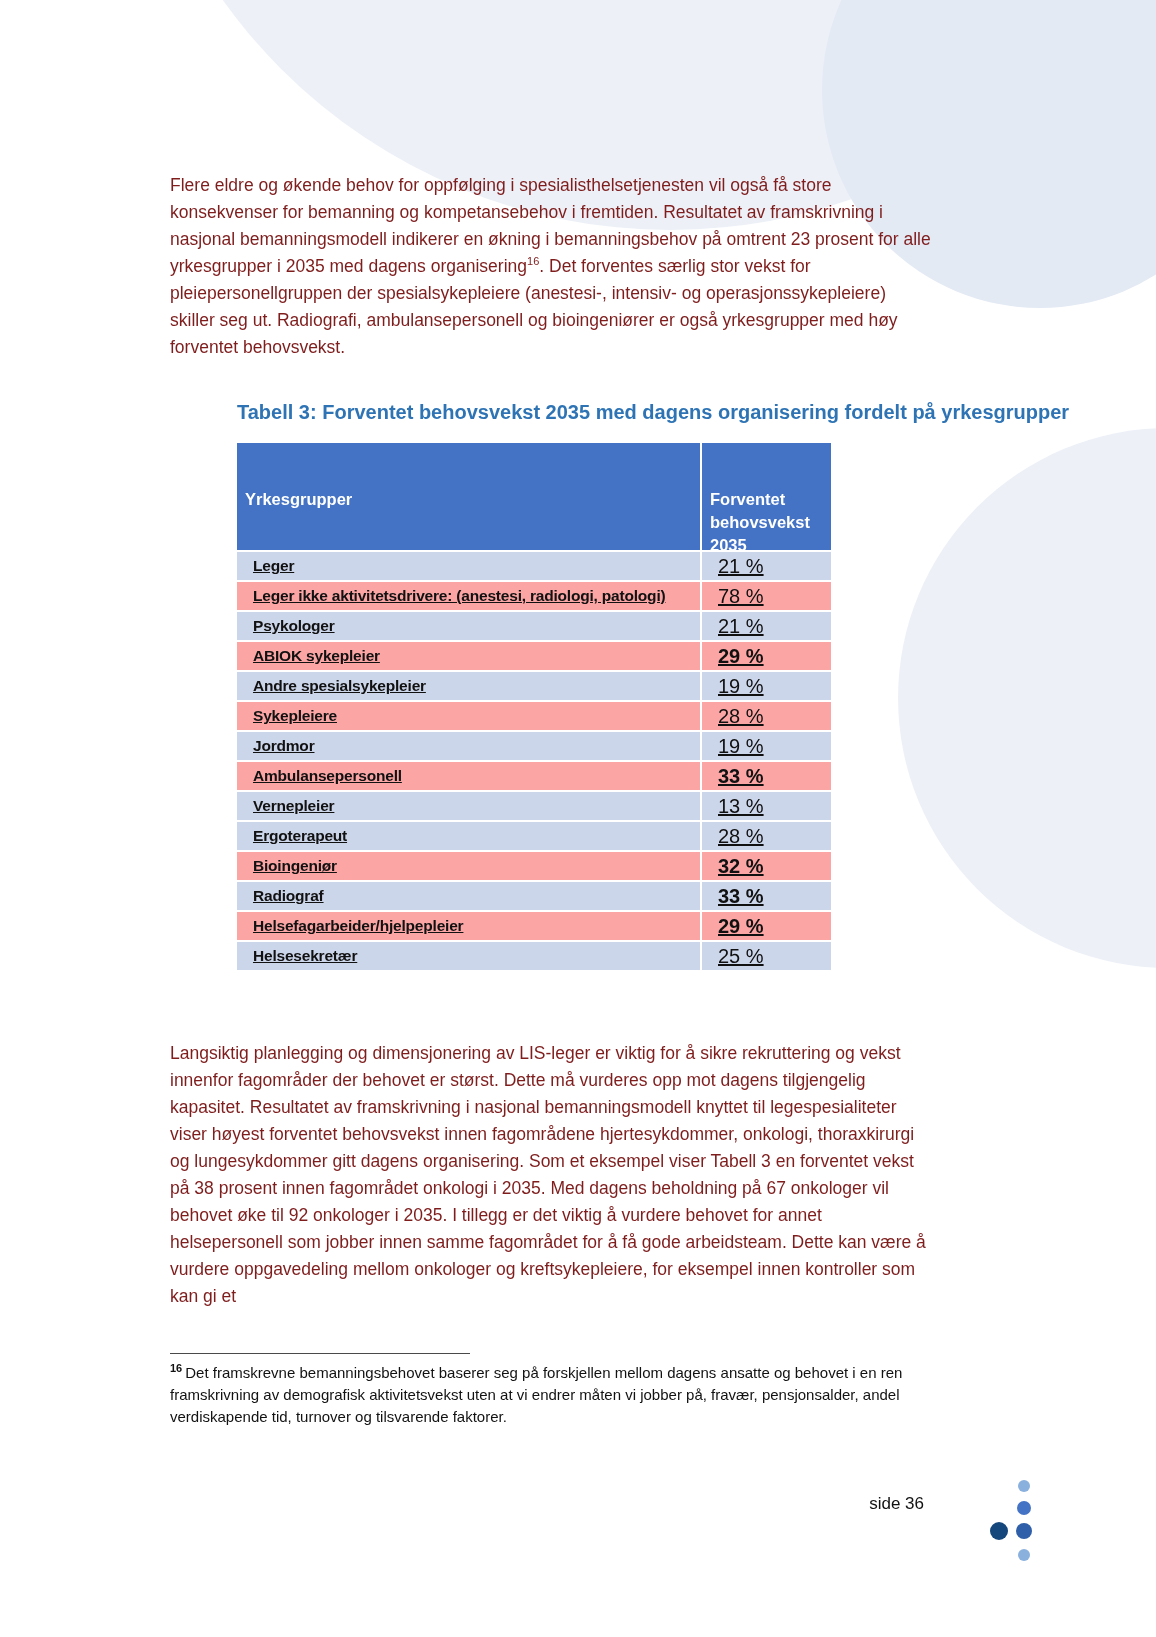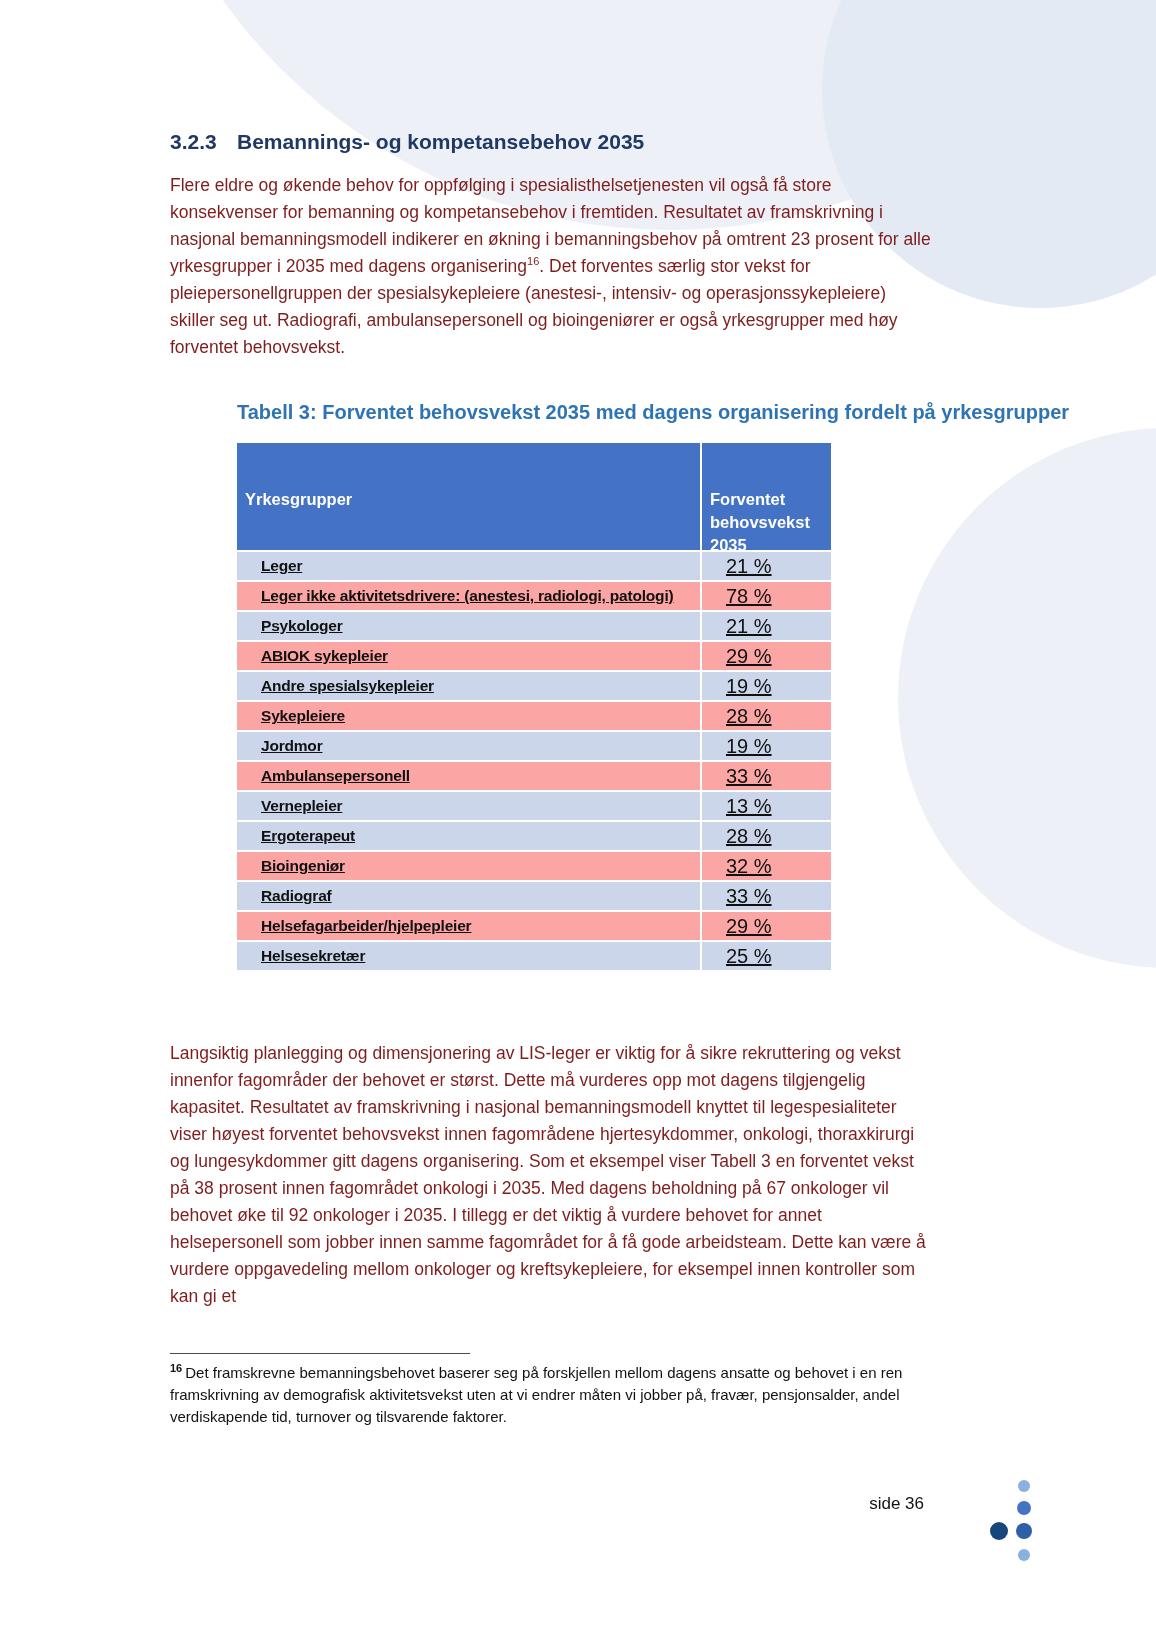--- a/index.html
+++ b/index.html
@@ -38,28 +38,28 @@
                 width:594px; border-collapse:collapse; table-layout:fixed; }
   .data-table th { background:#4472c4; color:#ffffff; text-align:left;
                    vertical-align:top; padding:0; }
   .col-label { width:464px; }
   .col-value { width:130px; }
   .th-inner { padding:9px 8px 0 8px; font-size:16.5px; font-weight:bold;
               line-height:23px; height:71px; overflow:hidden;margin-top:36px; }
   th.col-value, td.cell-value { border-left:2px solid #ffffff; }
   thead th { border-bottom:2px solid #ffffff; }
 
-  tbody td { height:30px; padding:0 24px; vertical-align:middle;
+  tbody td { height:30px; padding:0 16px; vertical-align:middle;
              border-bottom:2px solid #ffffff; overflow:hidden; white-space:nowrap; }
   .row-shaded td { background:#ccd6eb; }
   .row-plain  td { background:#fca5a5; }
   .label-text { font-size:15.5px; font-weight:bold; text-decoration:underline;
                 letter-spacing:-0.2px; }
   .value-text { font-size:20px; text-decoration:underline; }
-  .value-text.bold-value { font-weight:normal;margin-top:12px; }
+  .value-text.bold-value { font-weight:bold;margin-top:12px; }
 
   
   .footnote-sep { position:absolute; left:170px; top:1353px; width:300px;
                   border-top:1.5px solid #4a4a4a; z-index:1; }
   .footnote { position:absolute; left:170px; top:1362px; width:748px; z-index:1;
               font-size:15px; line-height:22px; color:#121212; }
   .footnote .fn-num { font-size:11px; font-weight:bold; vertical-align:super;
                       line-height:0; margin-right:3px; }
 
   
@@ -77,21 +77,20 @@
 </style>
 </head>
 <body>
 
 <div class="page">
 
   <div class="bg-circle bg-top"></div>
   <div class="bg-circle bg-top-right"></div>
   <div class="bg-circle bg-right"></div>
 
-  <h2 class="heading"><span class="h-num">3.2.3</span><span class="h-title">Bemannings- og kompetansebehov 2035</span></h2>
 
   <p class="para para1"><span>Flere eldre og økende behov for oppfølging i spesialisthelsetjenesten vil også få store konsekvenser for bemanning og kompetansebehov i fremtiden. Resultatet av framskrivning i nasjonal bemanningsmodell indikerer en økning i bemanningsbehov på omtrent 23 prosent for alle yrkesgrupper i 2035 med dagens organisering</span><sup>16</sup><span>. Det forventes særlig stor vekst for pleiepersonellgruppen der spesialsykepleiere (anestesi-, intensiv- og operasjonssykepleiere) skiller seg ut. Radiografi, ambulansepersonell og bioingeniører er også yrkesgrupper med høy forventet behovsvekst.</span></p>
 
   <div class="caption">Tabell 3: Forventet behovsvekst 2035 med dagens organisering fordelt på yrkesgrupper</div>
 
   <table class="data-table">
     <thead>
       <tr class="header-row">
         <th class="col-label">
           <div class="th-inner">Yrkesgrupper</div>

